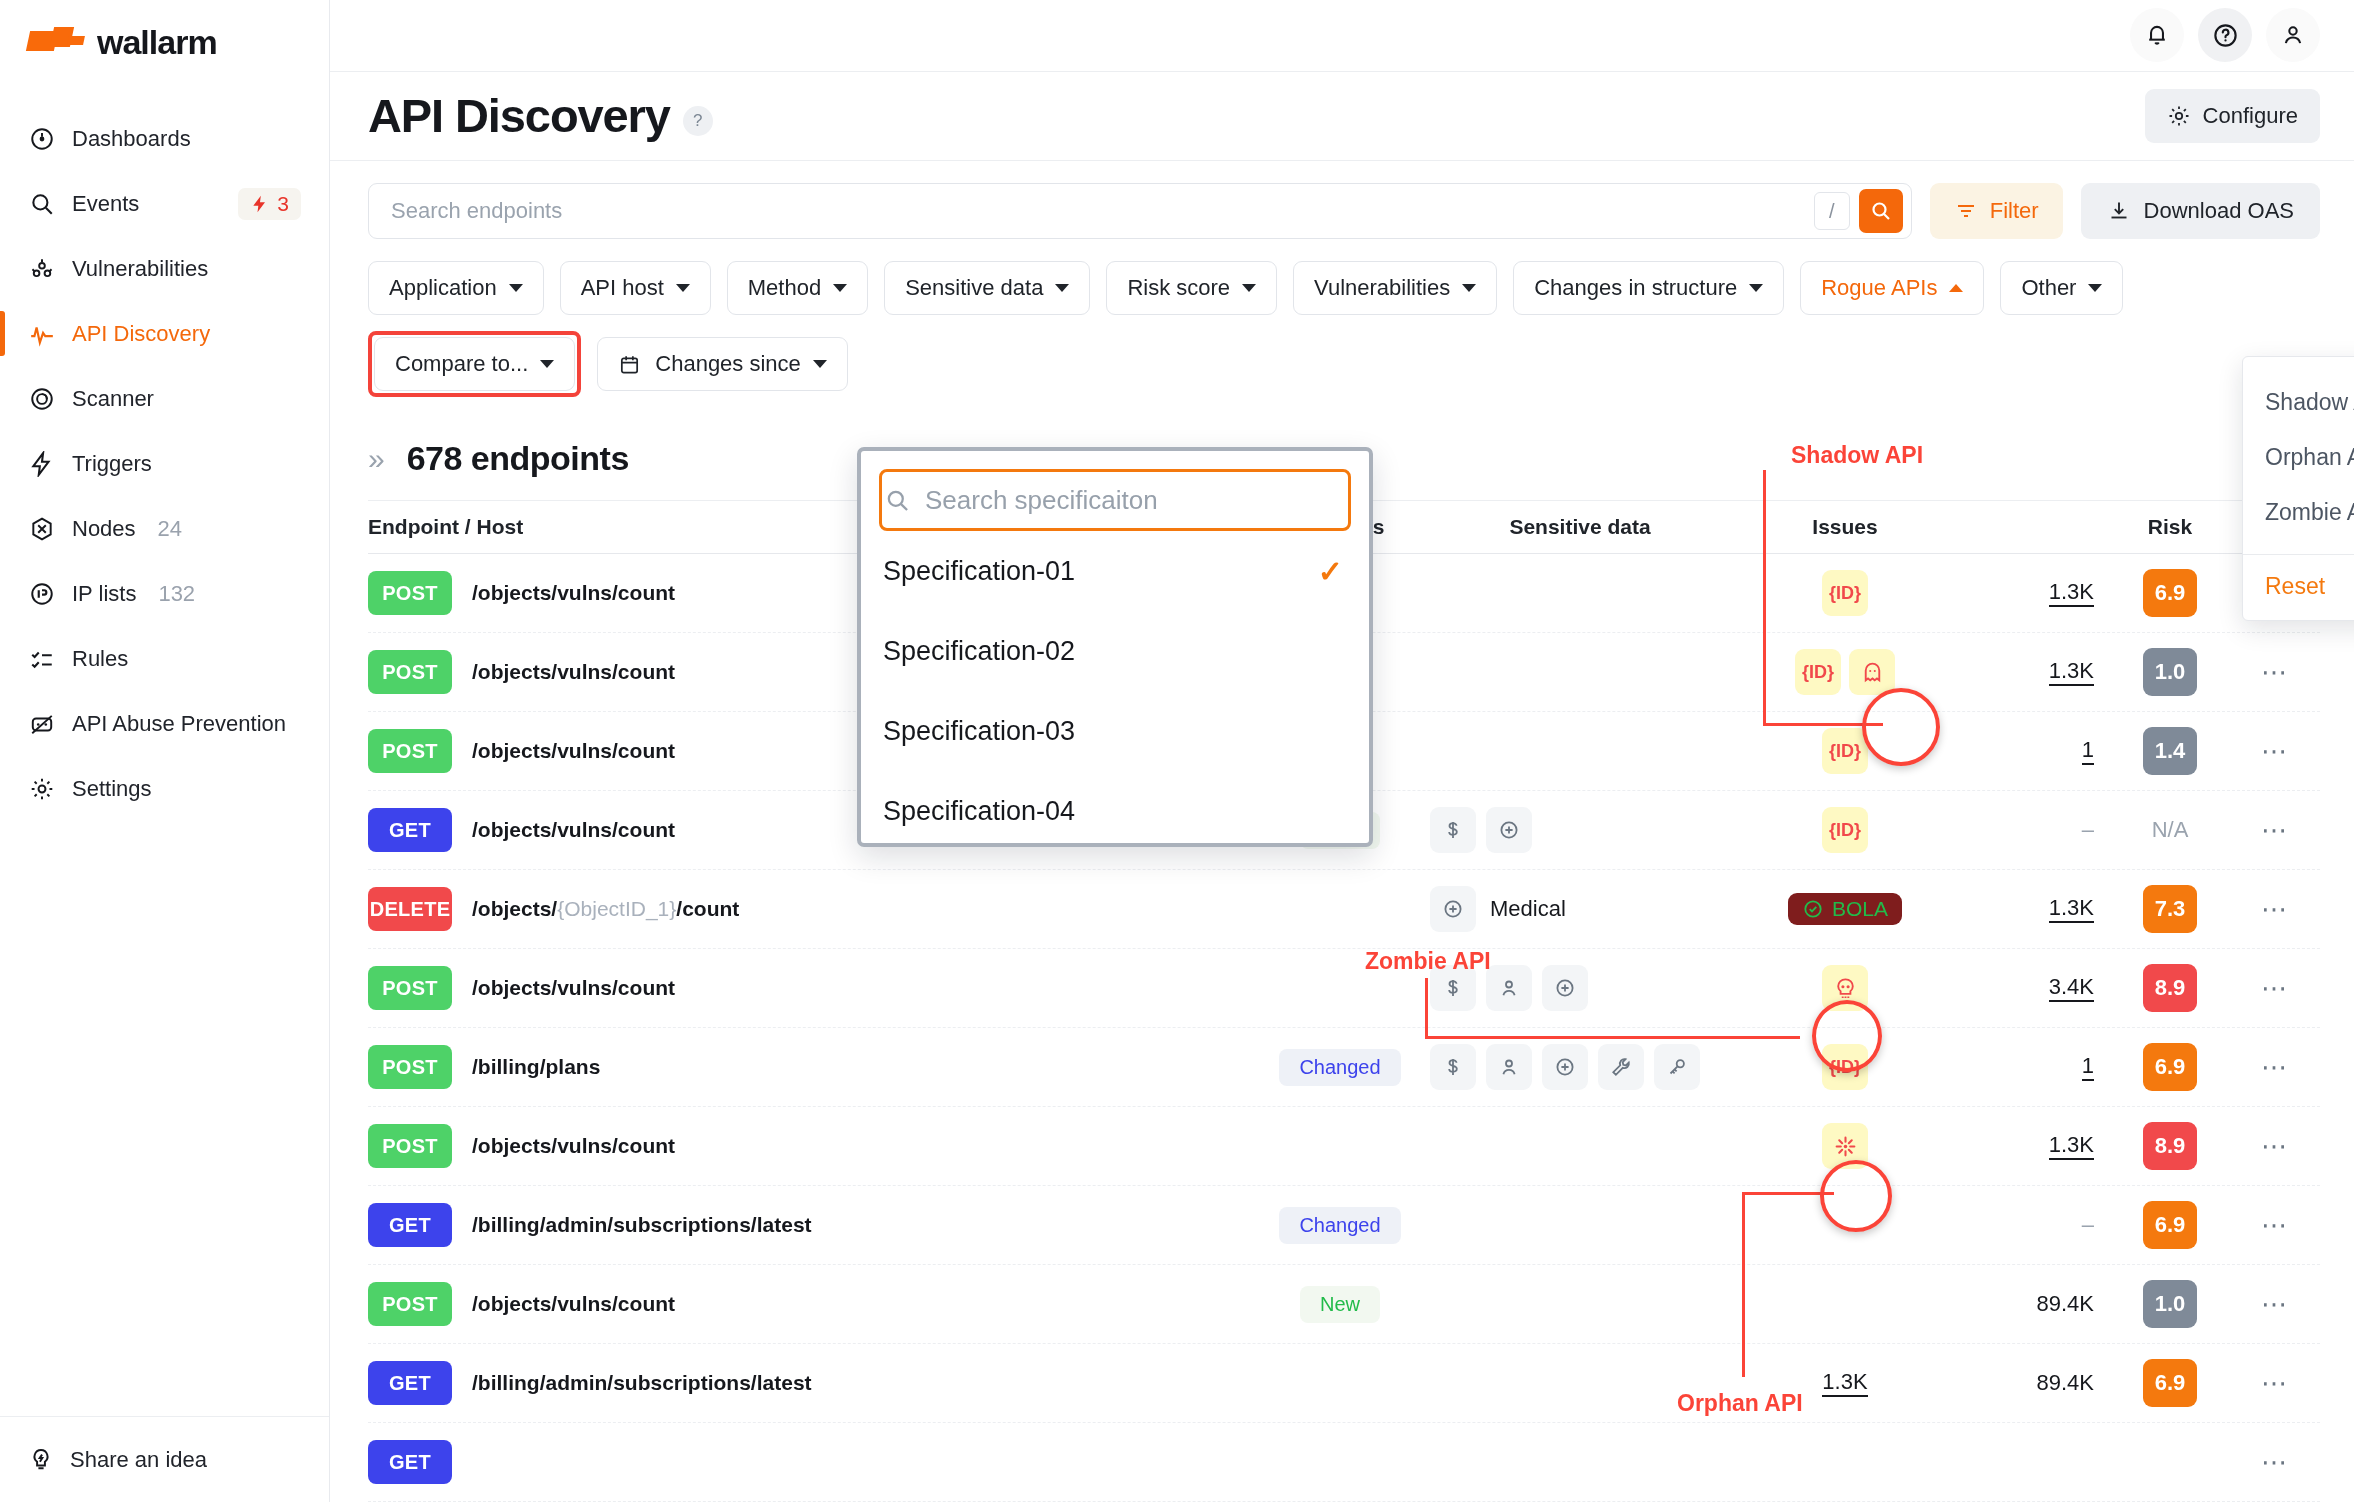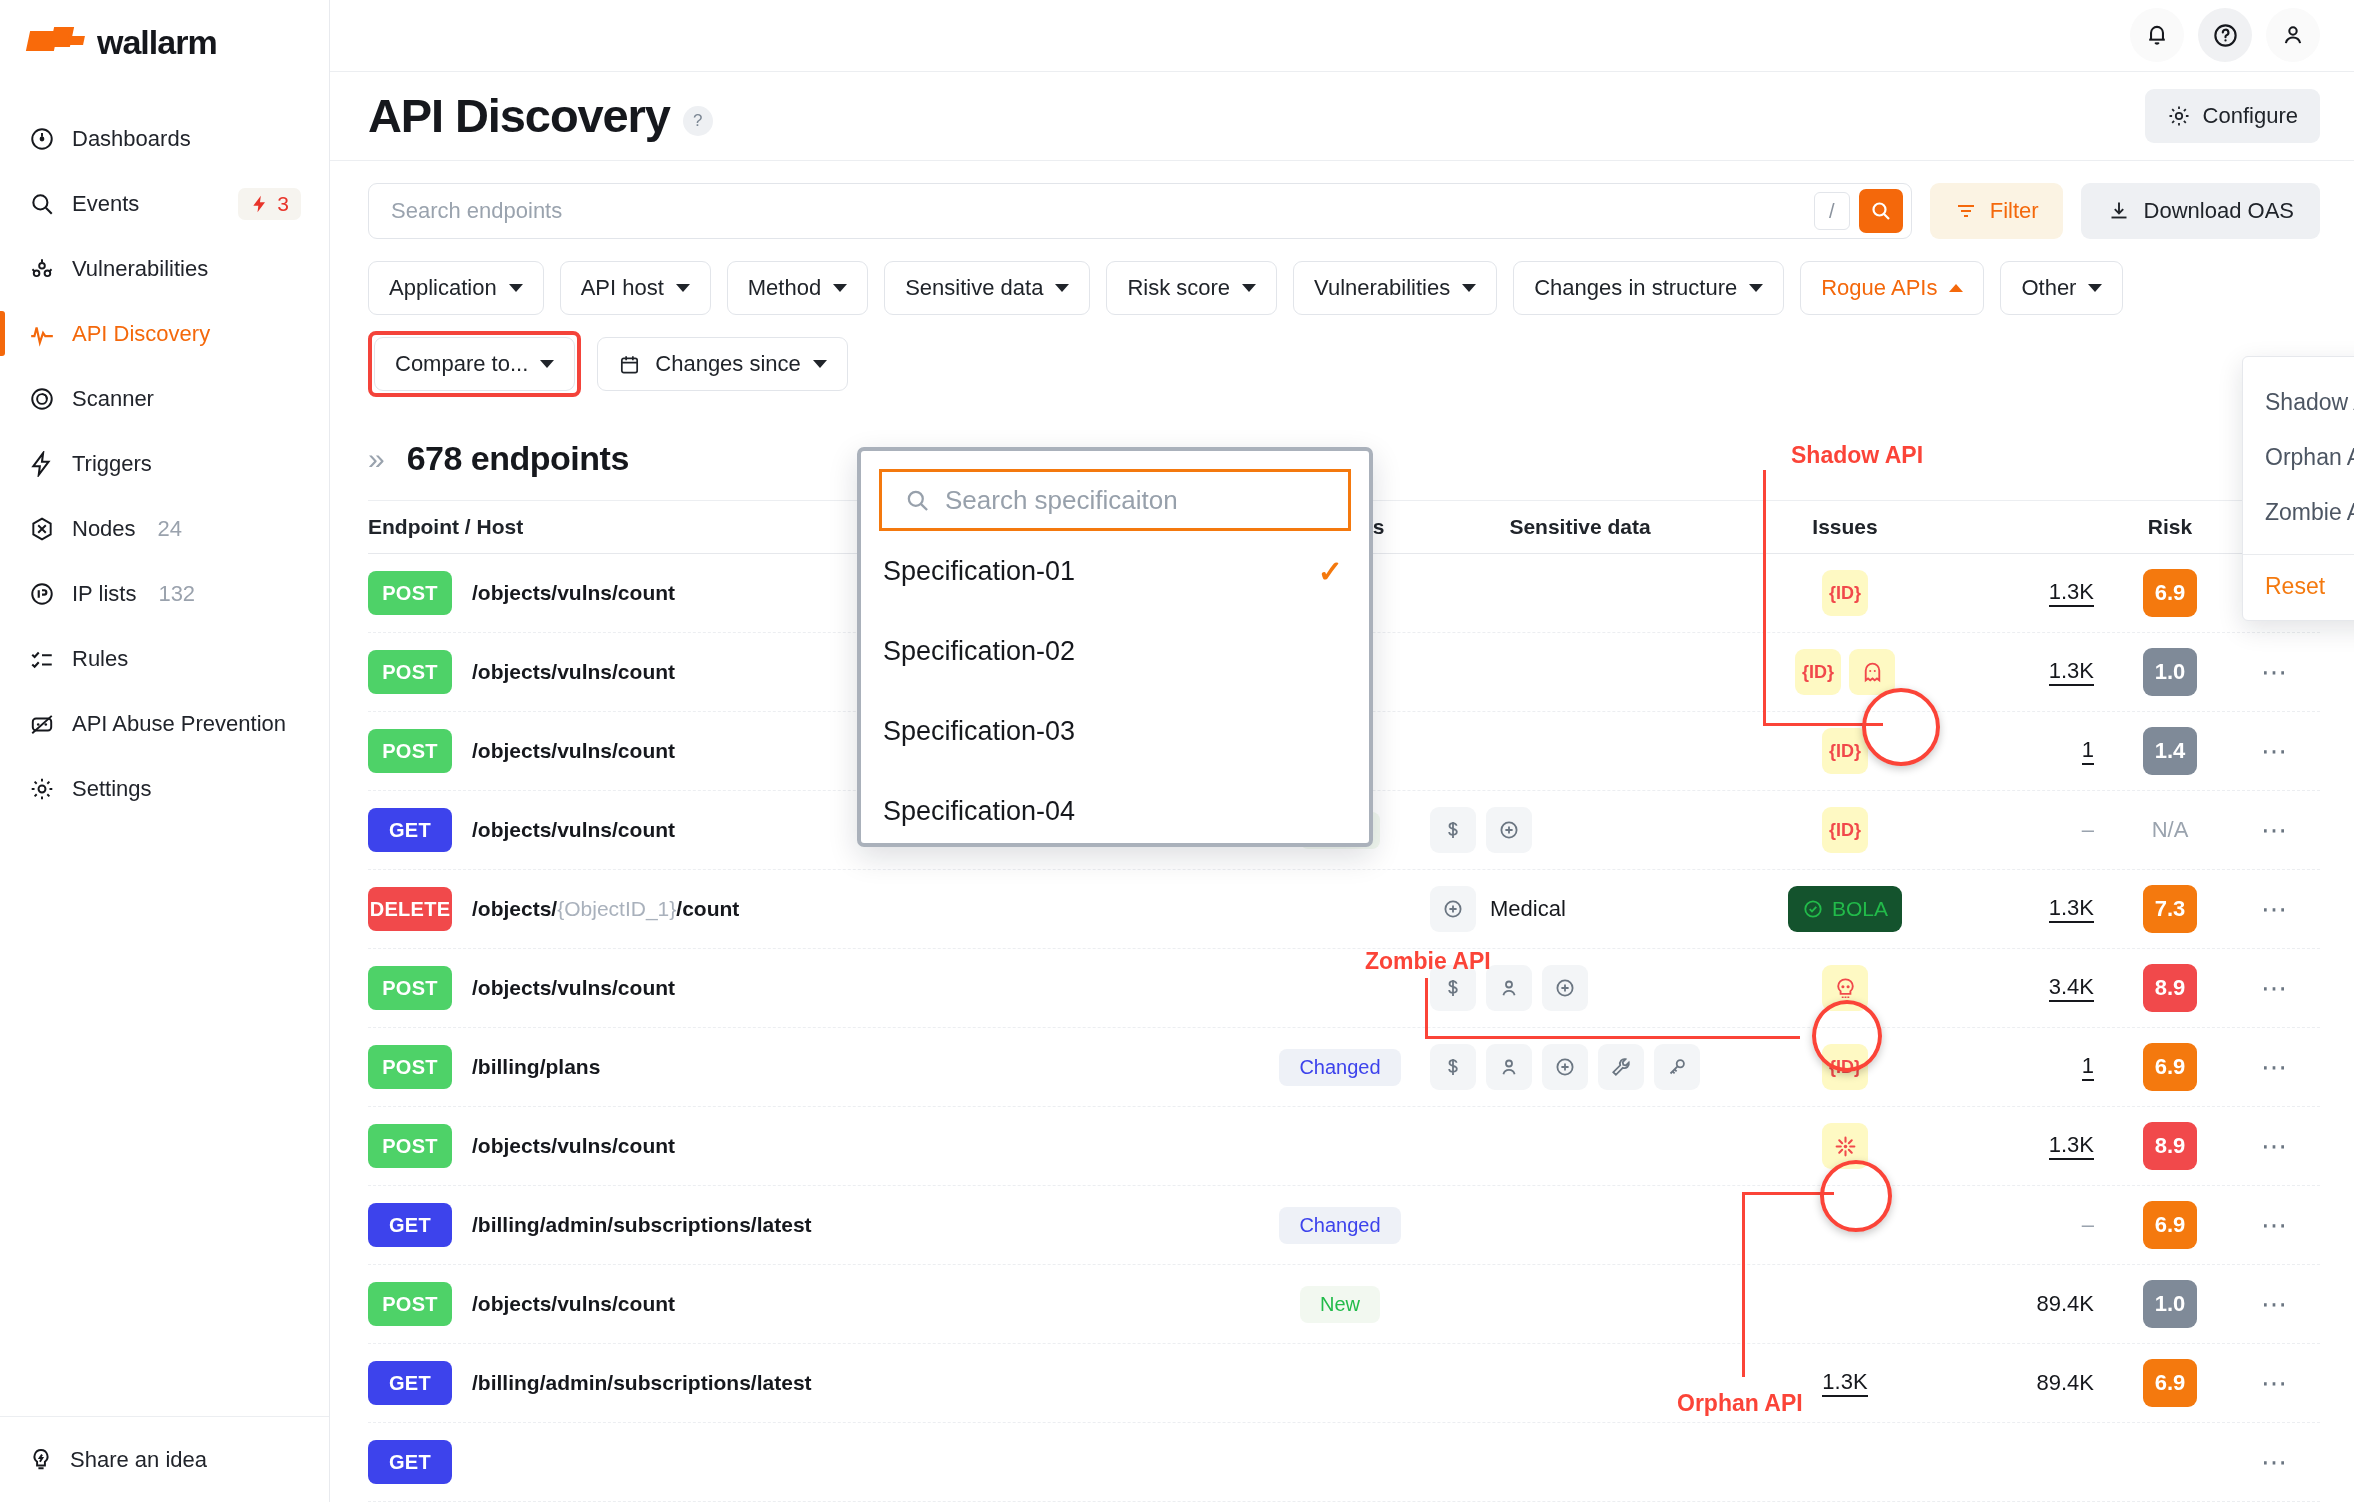--- a/index.html
+++ b/index.html
@@ -177,22 +177,22 @@
     display:flex; align-items:center; justify-content:center; color:#6b7682;
   }
   .sens-label { font-size:22px; color:#16181d; margin-left:4px; }
 
   .iic {
     width:46px; height:46px; border-radius:9px; background:#fef9c3;
     display:flex; align-items:center; justify-content:center;
     color:#f1494b; font-size:18px; font-weight:700;
   }
   .bola {
-    background:#14532d; color:#22bb4a; border-radius:9px;
-    height:46px; display:flex; align-items:center; gap:8px; padding:0 14px;
+    background:#7f1d1d; color:#22bb4a; border-radius:9px;
+    height:32px; display:flex; align-items:center; gap:8px; padding:0 14px;
     font-size:21px; font-weight:500;
   }
   .hits { font-size:22px; color:#16181d; border-bottom:2px solid #16181d; line-height:1.15; }
   .hits.plain { border-bottom:none; }
   .dash { color:#9aa3ae; }
   .risk {
     width:54px; height:48px; border-radius:9px; color:#fff;
     display:flex; align-items:center; justify-content:center;
     font-size:22px; font-weight:700;
   }
@@ -213,22 +213,22 @@
   }
   .rogue-menu .sep { height:1px; background:#e9ebee; margin:14px 0 0 0; }
   .rogue-menu .reset { padding:18px 22px 20px; font-size:23px; color:#f4790e; cursor:pointer; }
 
   .spec-pop {
     position:absolute; left:527px; top:447px; width:516px; height:400px;
     background:#fff; border:4px solid #aab1bb; border-radius:7px;
     box-shadow:0 10px 30px rgba(16,24,40,.14); z-index:50; padding:18px;
   }
   .spec-search {
-    height:62px; border:3px solid #f4790e; border-radius:0;
-    display:flex; align-items:center; gap:14px; padding:0 22px;
+    height:62px; border:3px solid #f4790e; border-radius:8px;
+    display:flex; align-items:center; gap:14px; padding:0 2px;
   }
   .spec-search input {
     flex:1; border:none; outline:none; font-size:26px; color:#20242a;
     font-family:inherit; background:transparent;
   }
   .spec-search input::placeholder { color:#97a0ab; }
   .spec-item {
     height:80px; display:flex; align-items:center; justify-content:space-between;
     font-size:27px; color:#16181d; padding:0 8px 0 4px; cursor:pointer;
   }

